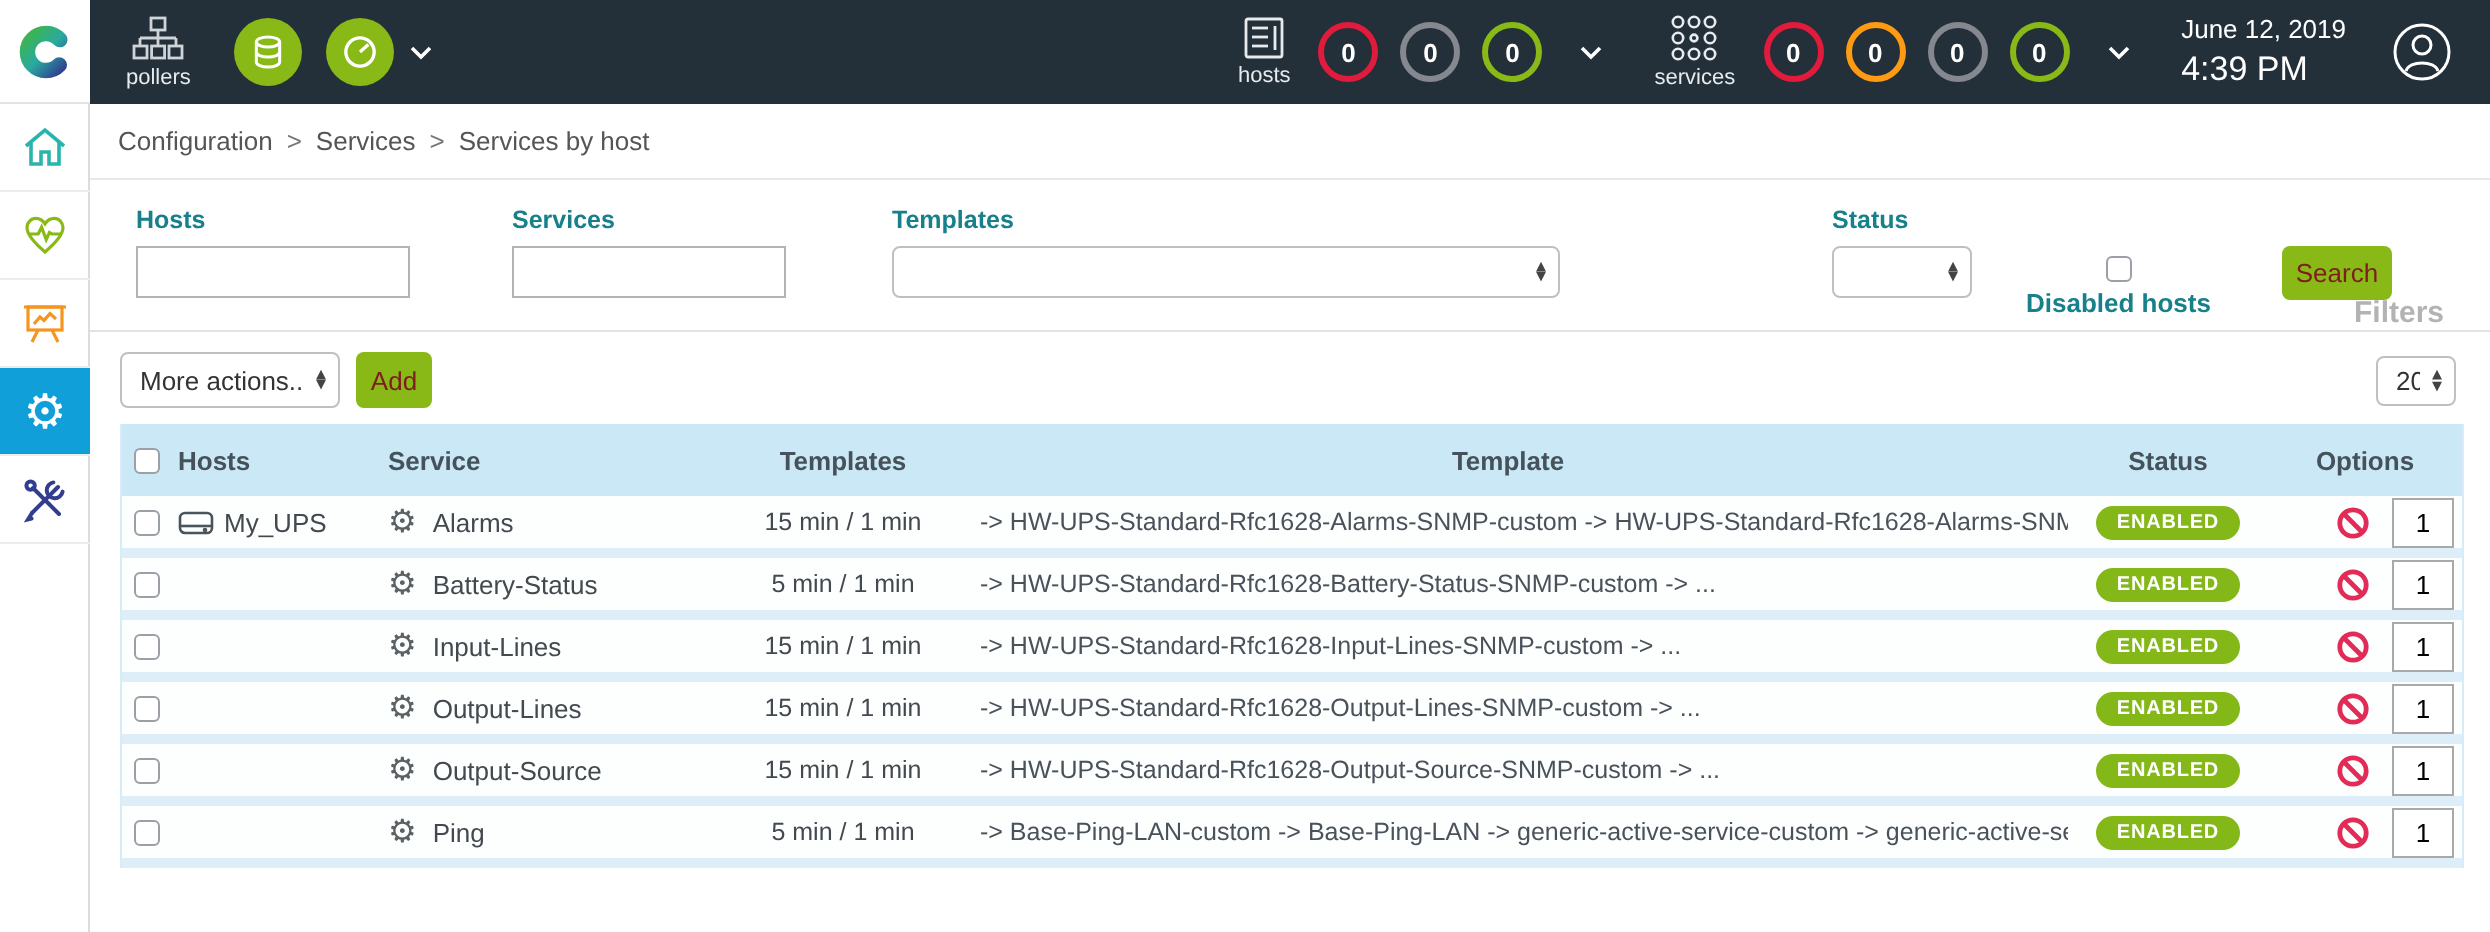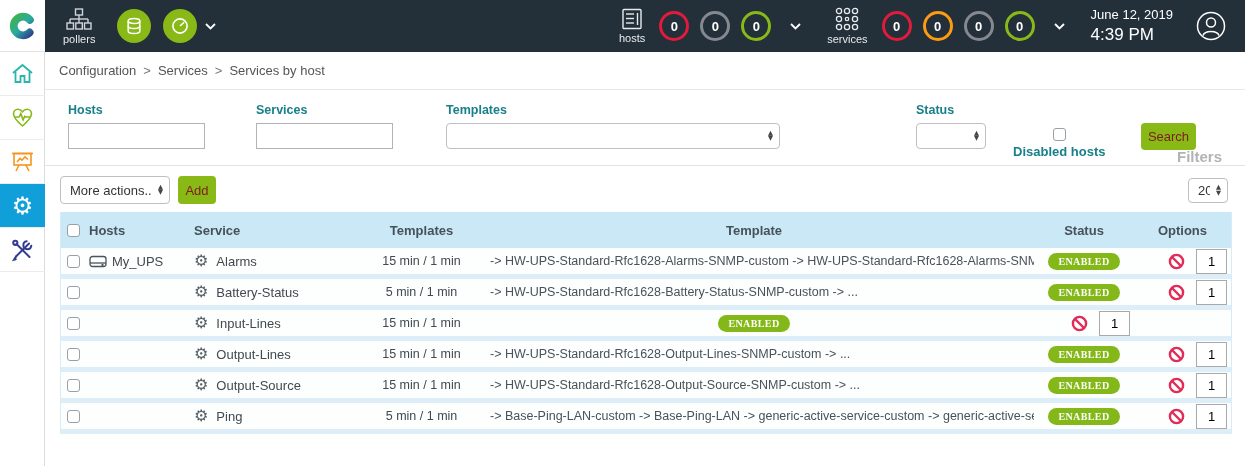--- a/index.html
+++ b/index.html
@@ -83,21 +83,21 @@
   .c-check { padding-left:6px; }
   .c-sched { justify-content:center; font-size:12.5px; }
   .c-tpl { padding-left:16px; font-size:12.5px; color:#49525a; }
   .h-center { justify-content:center; }
   .c-host .host-icon { display:flex; margin-right:5px; }
   .c-service .gear-glyph { font-size:16px; margin-right:8px; }
   .c-service span:last-child { cursor:pointer; }
   .c-host span:last-child { cursor:pointer; }
   .pill { background:var(--status-pill,#84b819); color:#fff; font-size:10px; font-weight:bold;
     letter-spacing:.4px; border-radius:10px; padding:3px 10px; }
-  .c-status { justify-content:center;font-family:Liberation Serif, serif; }
+  .c-status { justify-content:center; }
   .c-opt { justify-content:flex-end; padding-right:4px; gap:11px; }
   .ban { display:flex; cursor:pointer; }
   .numbox { width:31px; height:25px; border:1px solid #a9a9a9; text-align:center;
     font-size:13px; font-family:inherit; }
 </style>
 </head>
 <body>
 
 <div class="topbar">
   <div class="logo-box">
@@ -429,20 +429,21 @@
                 <circle cx="13.5" cy="11" r="0.5"></circle>
               </svg>
             </span>
             <span></span>
           </div>
           <div class="cell c-service">
             <span class="gear-glyph">⚙</span>
             <span>Input-Lines</span>
           </div>
           <div class="cell c-sched">15 min / 1 min</div>
+          <div class="cell c-tpl">-&gt; HW-UPS-Standard-Rfc1628-Input-Lines-SNMP-custom -&gt; ...</div>
           <div class="cell c-status">
             <span class="pill">ENABLED</span>
           </div>
           <div class="cell c-opt">
             <span class="ban">
               <svg width="17" height="17" viewBox="0 0 17 17" fill="none">
                 <circle cx="8.5" cy="8.5" r="6.6" stroke="#e22b56" stroke-width="2.4"></circle>
                 <line x1="4" y1="4" x2="13" y2="13" stroke="#e22b56" stroke-width="2.4"></line>
               </svg>
             </span>

